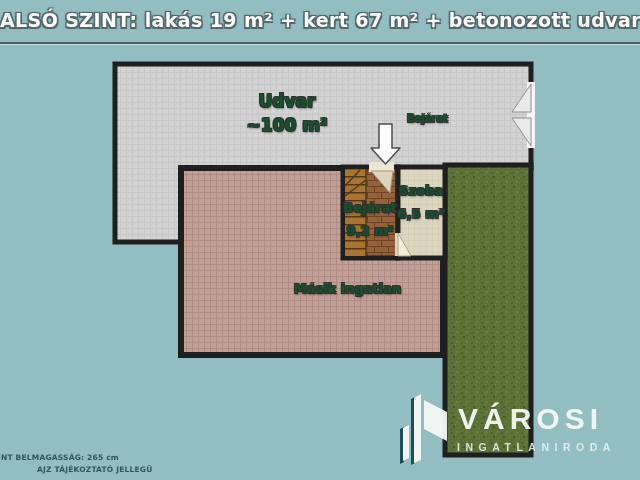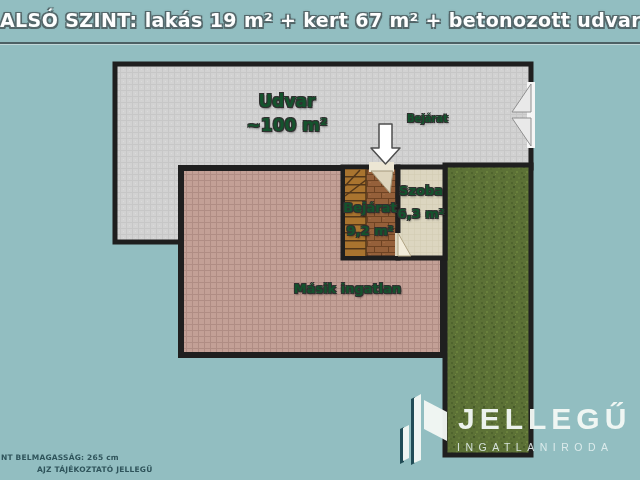--- a/index.html
+++ b/index.html
@@ -38,21 +38,21 @@
   .note-1 { top:453px; } .note-2 { top:465px;padding-left:36px; }
   .logo-brand {
     position:absolute; left:458px; top:402px; white-space:nowrap;
     font-family:"Liberation Sans", sans-serif;
     font-size:30px; font-weight:bold; letter-spacing:5px;
     color:rgba(243,248,245,.96);
   }
   .logo-tagline {
     position:absolute; left:457px; top:441px; white-space:nowrap;
     font-family:"Liberation Sans", sans-serif;
-    font-size:10.5px; letter-spacing:5.5px; font-weight:normal;
+    font-size:10.5px; letter-spacing:5.5px; font-weight:bold;
     color:rgba(230,241,241,.88);
   }
 </style>
 </head>
 <body>
 
 <div class="stage">
 
   <svg class="plan-svg" width="640" height="480" viewBox="0 0 640 480">
     <defs>
@@ -136,22 +136,22 @@
     <span>Udvar</span>
     <span>~100 m²</span>
   </div>
   <div class="lbl lbl-bejarat">Bejárat</div>
   <div class="lbl lbl-eloter">
     <span>Bejárat</span>
     <span>9,2 m²</span>
   </div>
   <div class="lbl lbl-szoba">
     <span>Szoba</span>
-    <span>6,3 m²</span>
+    <span>6,5 m²</span>
   </div>
   <div class="lbl lbl-masik">Másik ingatlan</div>
 
   <div class="note note-1">NT BELMAGASSÁG: 265 cm</div>
   <div class="note note-2">AJZ TÁJÉKOZTATÓ JELLEGŰ</div>
 
-  <div class="logo-brand">JELLEGŰ</div>
+  <div class="logo-brand">VÁROSI</div>
   <div class="logo-tagline">INGATLANIRODA</div>
 </div>
 
 </body></html>

